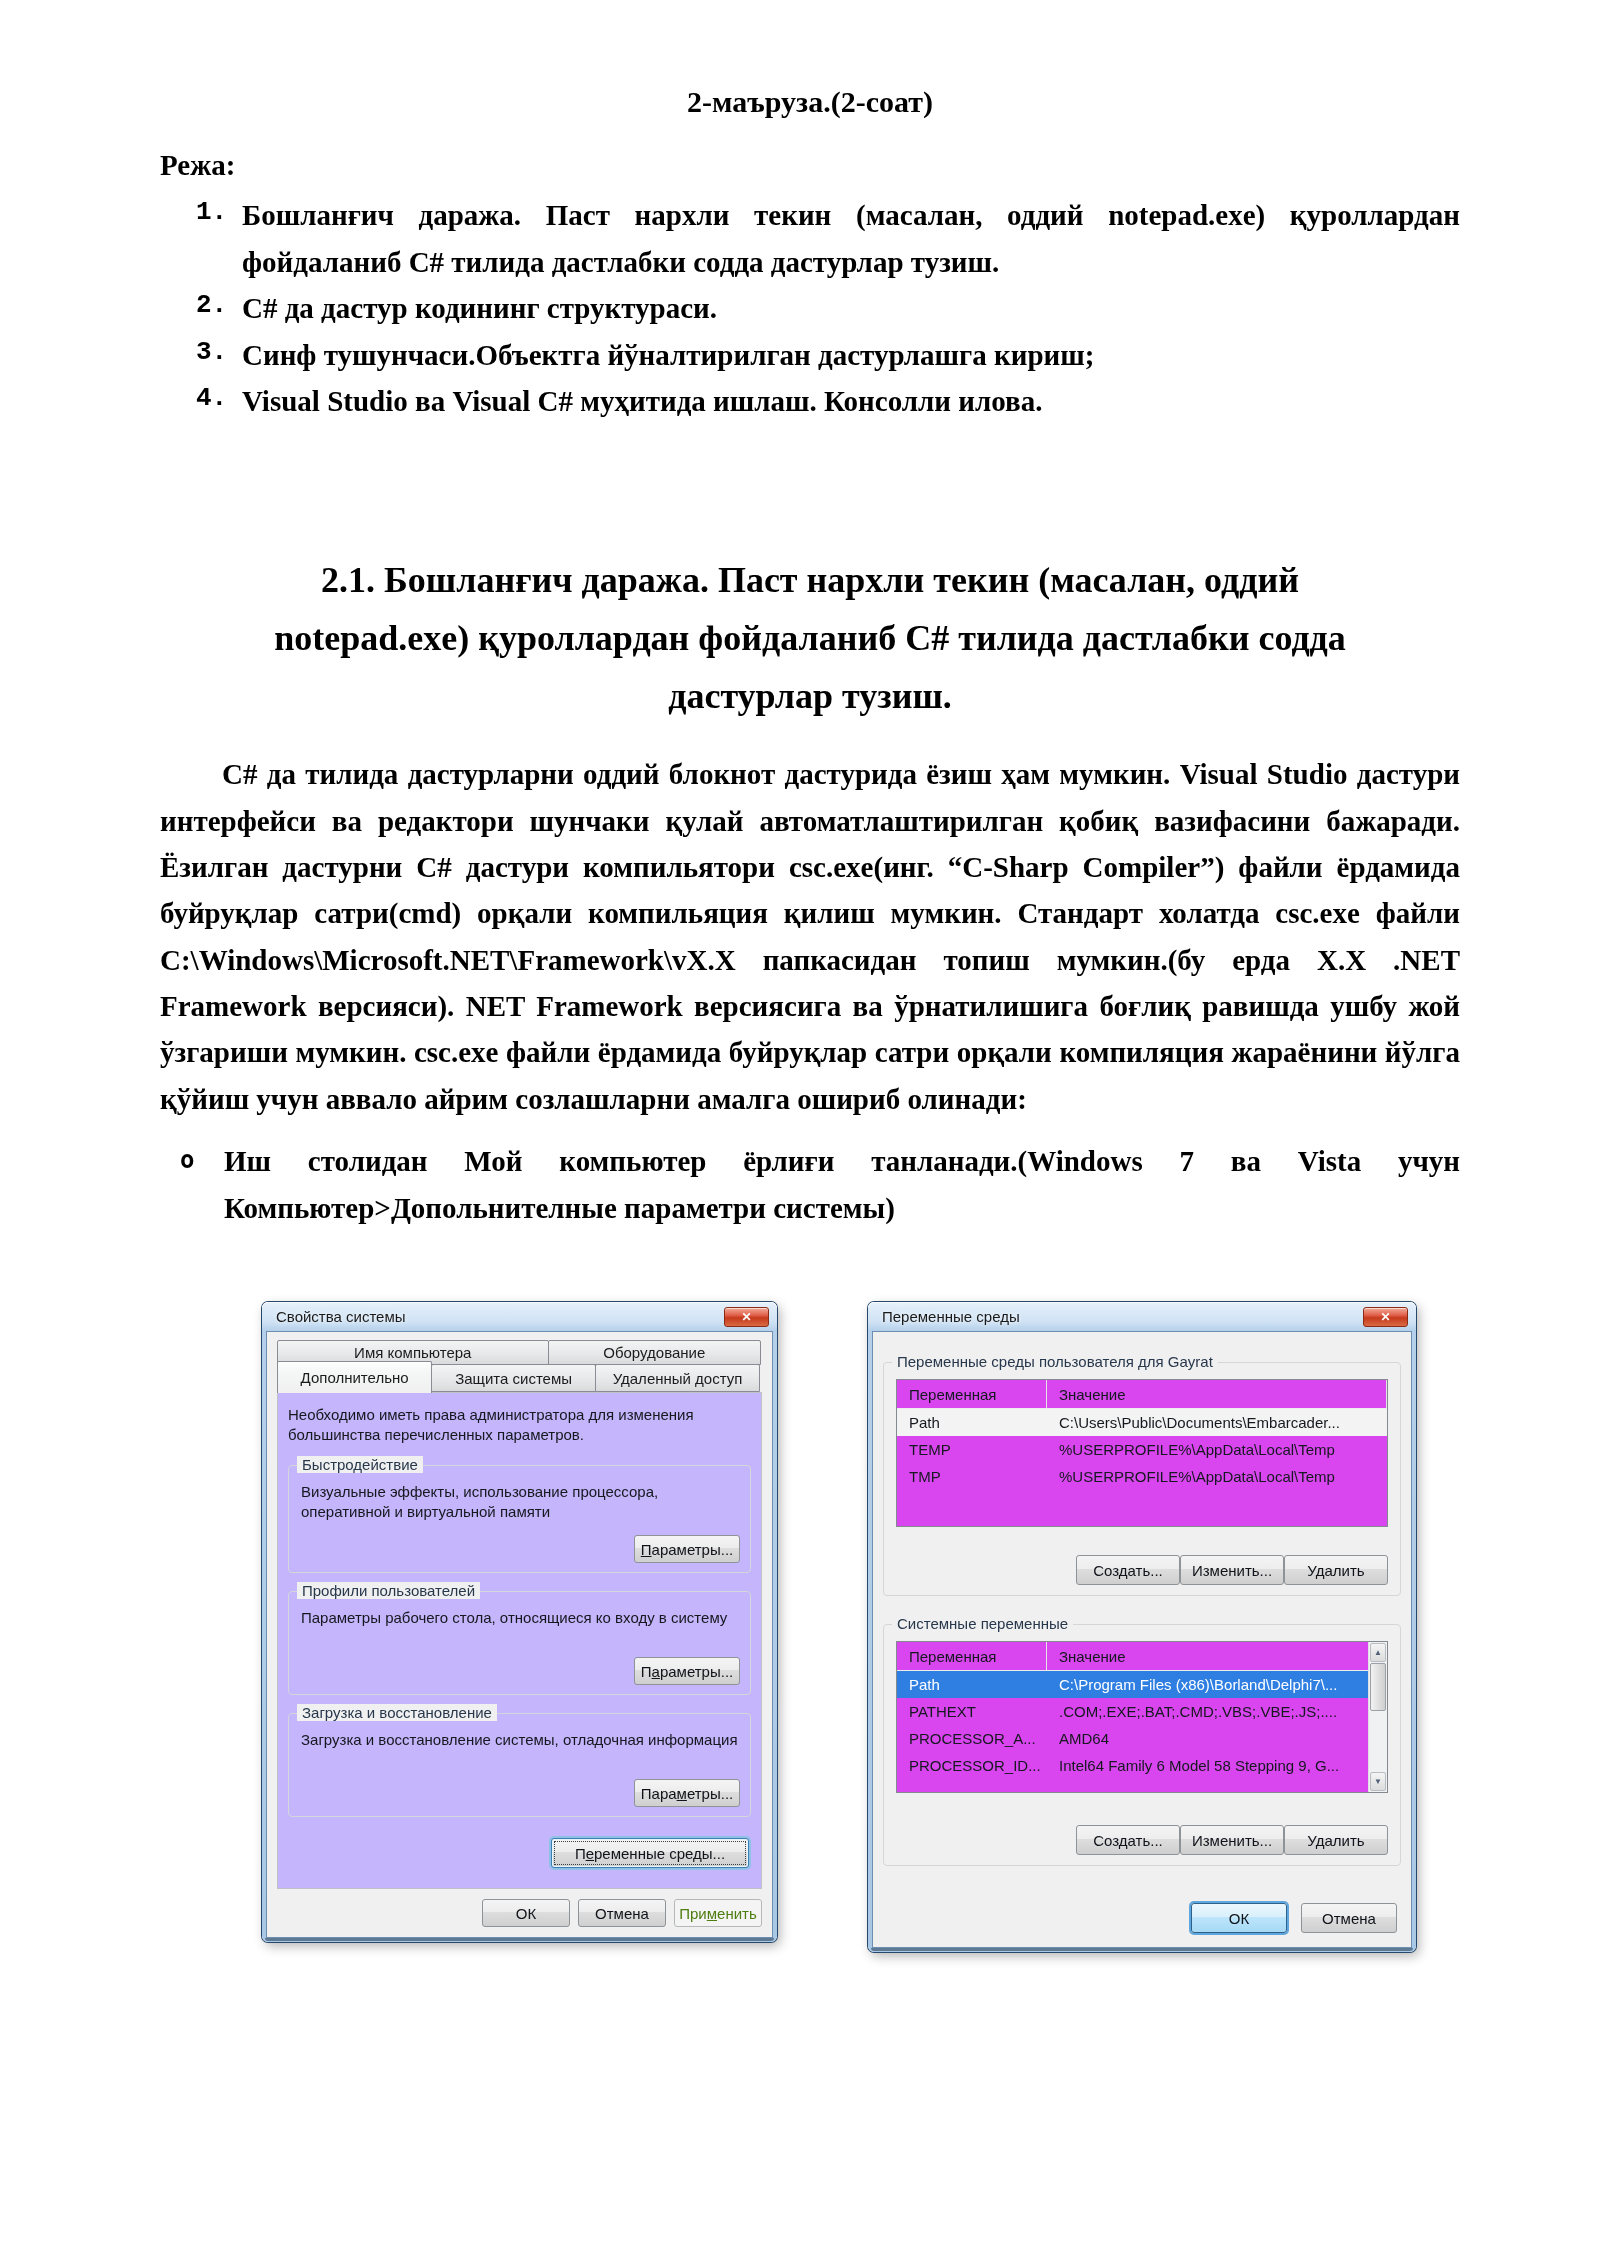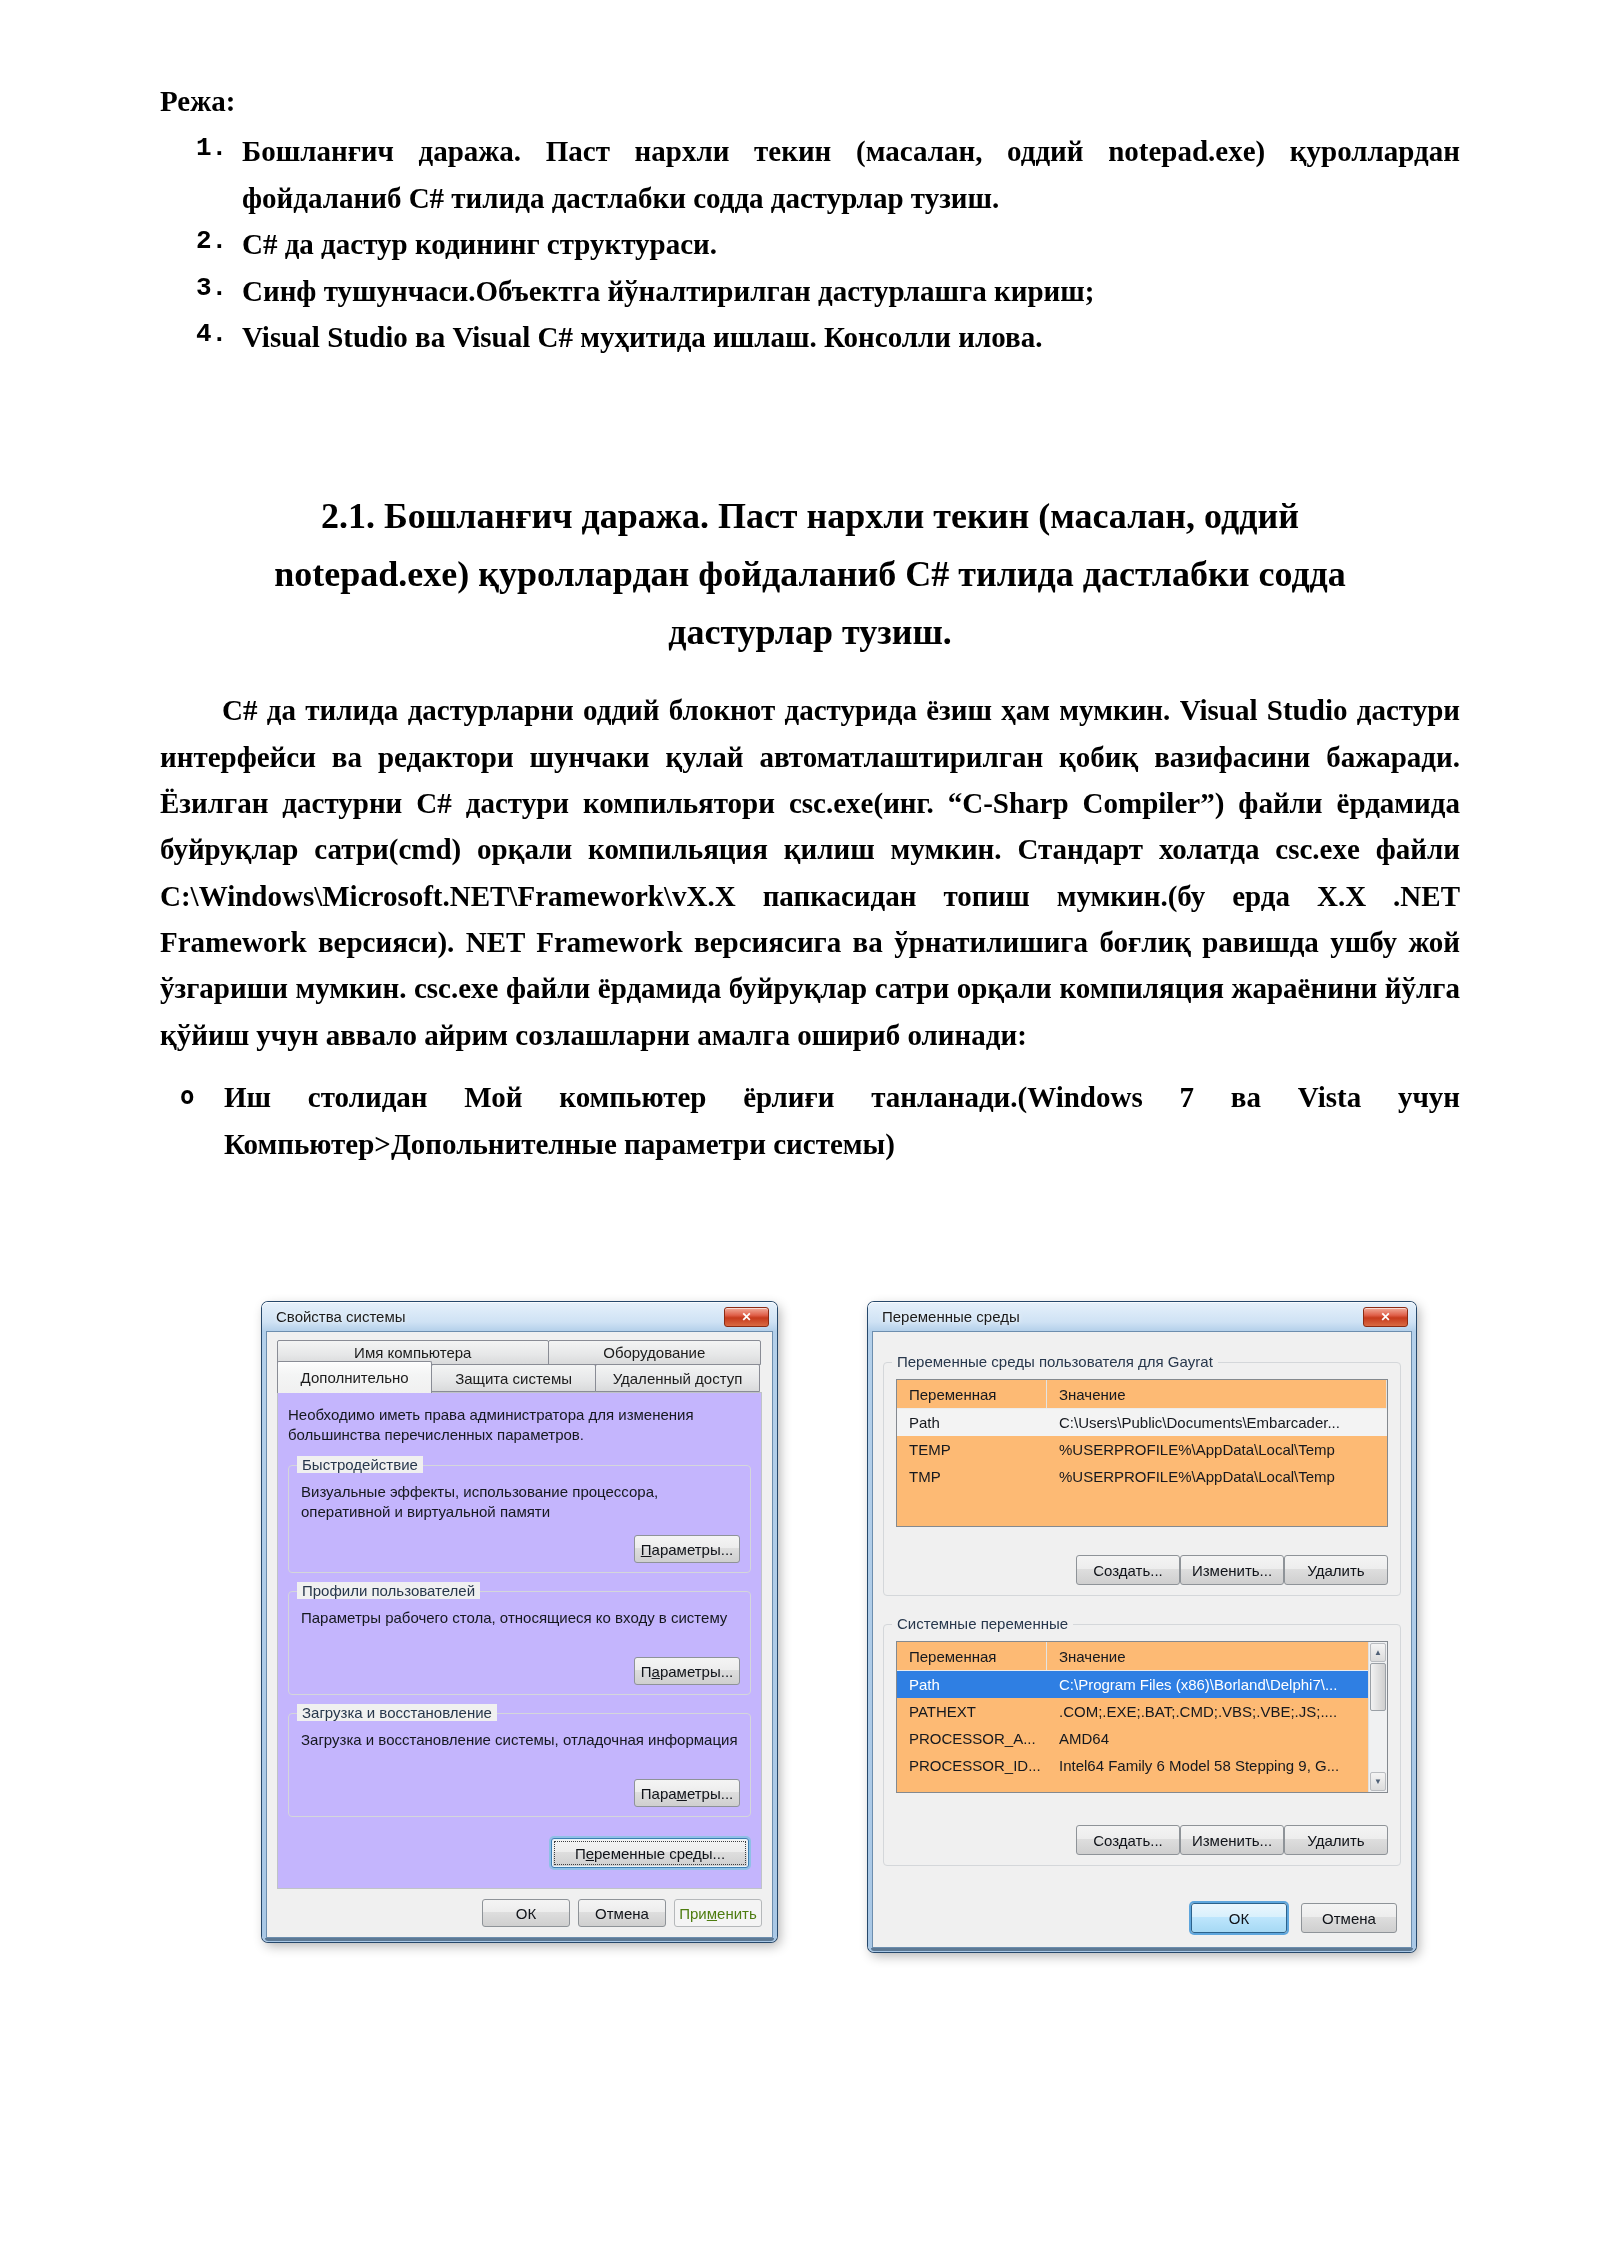--- a/index.html
+++ b/index.html
@@ -129,21 +129,21 @@
     position:absolute; right:10px; bottom:10px; display:flex; gap:8px;
   }
   .dlg-buttons .btn { width:88px; height:28px; }
 
   
   .win-env { left:868px; top:1302px; width:548px; height:650px; }
   .gU { top:30px;  height:232px; }
   .gS { top:292px; height:240px; }
   .lv {
     position:absolute; left:12px; right:12px; top:16px;
-    border:1px solid #84898f; background:#fdba74;
+    border:1px solid #84898f; background:#d946ef;
     font:15px "Liberation Sans", sans-serif; color:#15181e; overflow:hidden;
   }
   .lvU { height:146px; }
   .lvS { height:150px; }
   .lv-head { display:flex; height:28px; align-items:center; border-bottom:1px solid #ececec; }
   .lv-head .c1 { border-right:1px solid #e4e4e4; }
   .lv-head .c2 { border-right:1px solid #e4e4e4; }
   .c1 { box-sizing:border-box; flex:0 0 150px; padding-left:12px; height:100%;
         display:flex; align-items:center; white-space:nowrap; overflow:hidden; }
   .c2 { box-sizing:border-box; flex:1; padding-left:12px; height:100%;
@@ -169,20 +169,21 @@
   }
   .row-buttons { position:absolute; right:12px; bottom:10px; display:flex; gap:0; }
   .row-buttons .btn { width:104px; height:30px; }
   .dlg-buttons2 { position:absolute; right:14px; bottom:14px; display:flex; gap:14px; }
   .dlg-buttons2 .btn { width:96px; height:30px; }
 </style>
 </head>
 <body>
 
 <div class="doc">
+  <h1 class="doc-title">2-маъруза.(2-соат)</h1>
   <p class="plan-label">Режа:</p>
   <div class="plan">
     <div class="plan-item">
       <span class="num">1.</span>
       <span class="itxt">Бошланғич даража. Паст нархли текин (масалан, оддий notepad.exe) қуроллардан фойдаланиб C# тилида дастлабки содда дастурлар тузиш.</span>
     </div>
     <div class="plan-item">
       <span class="num">2.</span>
       <span class="itxt">C# да дастур кодининг структураси.</span>
     </div>

